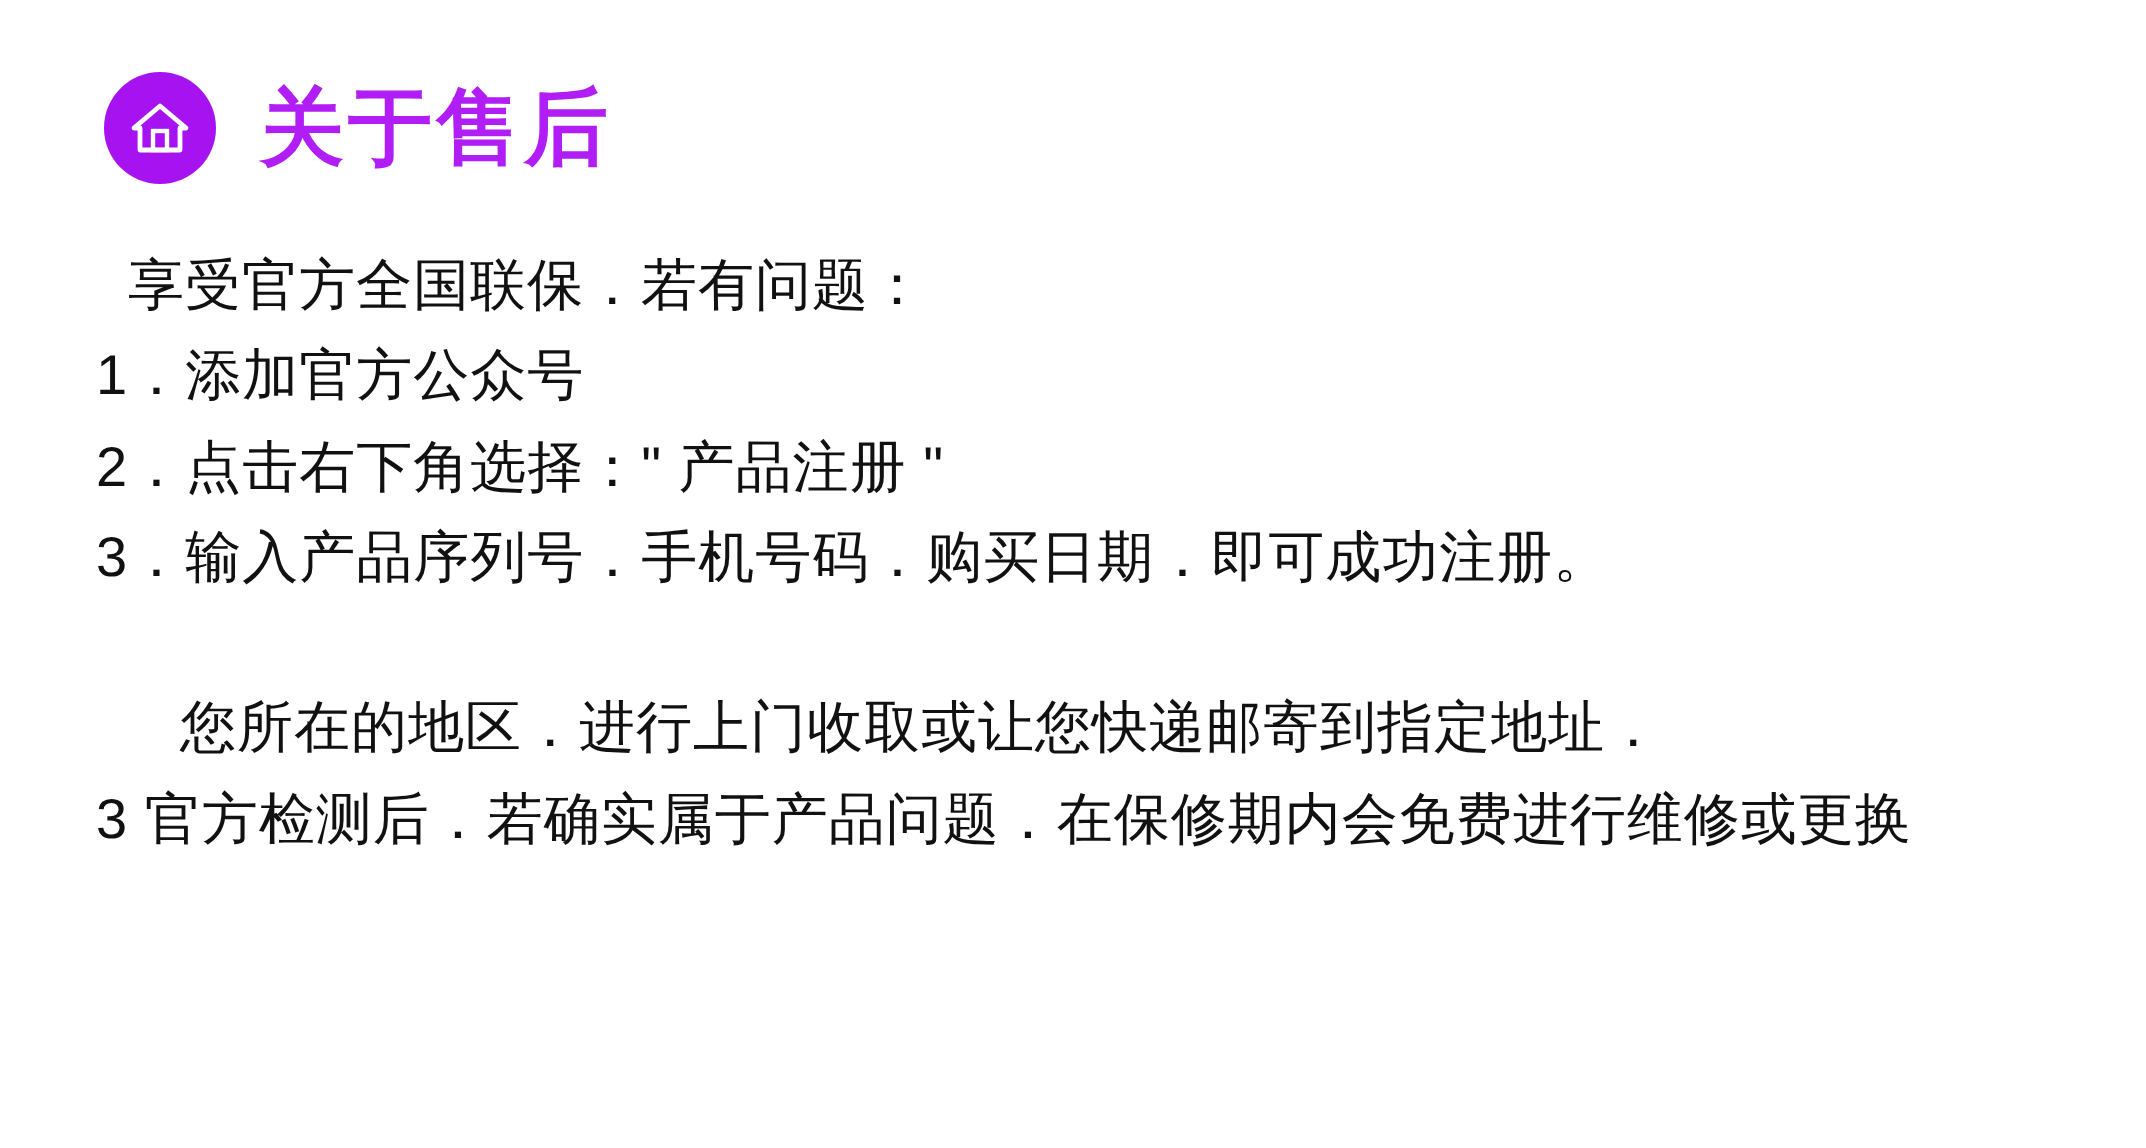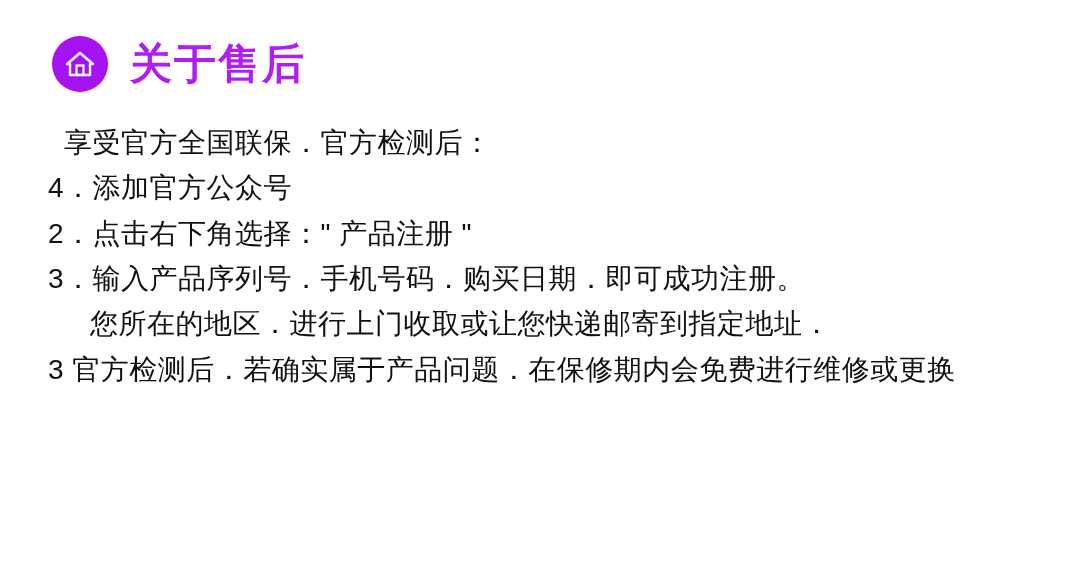--- a/index.html
+++ b/index.html
@@ -59,39 +59,40 @@
     line-height: 1.62;
     color: #111111;
     white-space: nowrap;
     letter-spacing: 0.5px;
   }
   .line.indent {
     padding-left: 16px;
   }
   .line.subindent {
     padding-left: 42px;
+    margin-top: 40px;
   }
 </style>
 </head>
 <body>
 
 <div class="page">
 
   <div class="header">
     <span class="header-icon">
       <svg width="34" height="34" viewBox="0 0 34 34" aria-hidden="true">
         <path d="M17 6 L30 17 L27 17 L27 28 L7 28 L7 17 L4 17 Z" fill="none" stroke="#ffffff" stroke-width="2.4" stroke-linejoin="round"></path>
         <rect x="13.5" y="18.5" width="7" height="9.5" fill="none" stroke="#ffffff" stroke-width="2.2"></rect>
       </svg>
     </span>
     <span class="header-title">关于售后</span>
   </div>
 
   <div class="content">
-    <div class="line indent">享受官方全国联保．官方检测后：</div>
-    <div class="line">4．添加官方公众号</div>
+    <div class="line indent">享受官方全国联保．若有问题：</div>
+    <div class="line">1．添加官方公众号</div>
     <div class="line">2．点击右下角选择："  产品注册  "</div>
     <div class="line">3．输入产品序列号．手机号码．购买日期．即可成功注册。</div>
     <div class="line subindent">您所在的地区．进行上门收取或让您快递邮寄到指定地址．</div>
     <div class="line">3 官方检测后．若确实属于产品问题．在保修期内会免费进行维修或更换</div>
   </div>
 
 </div>
 
 </body></html>

